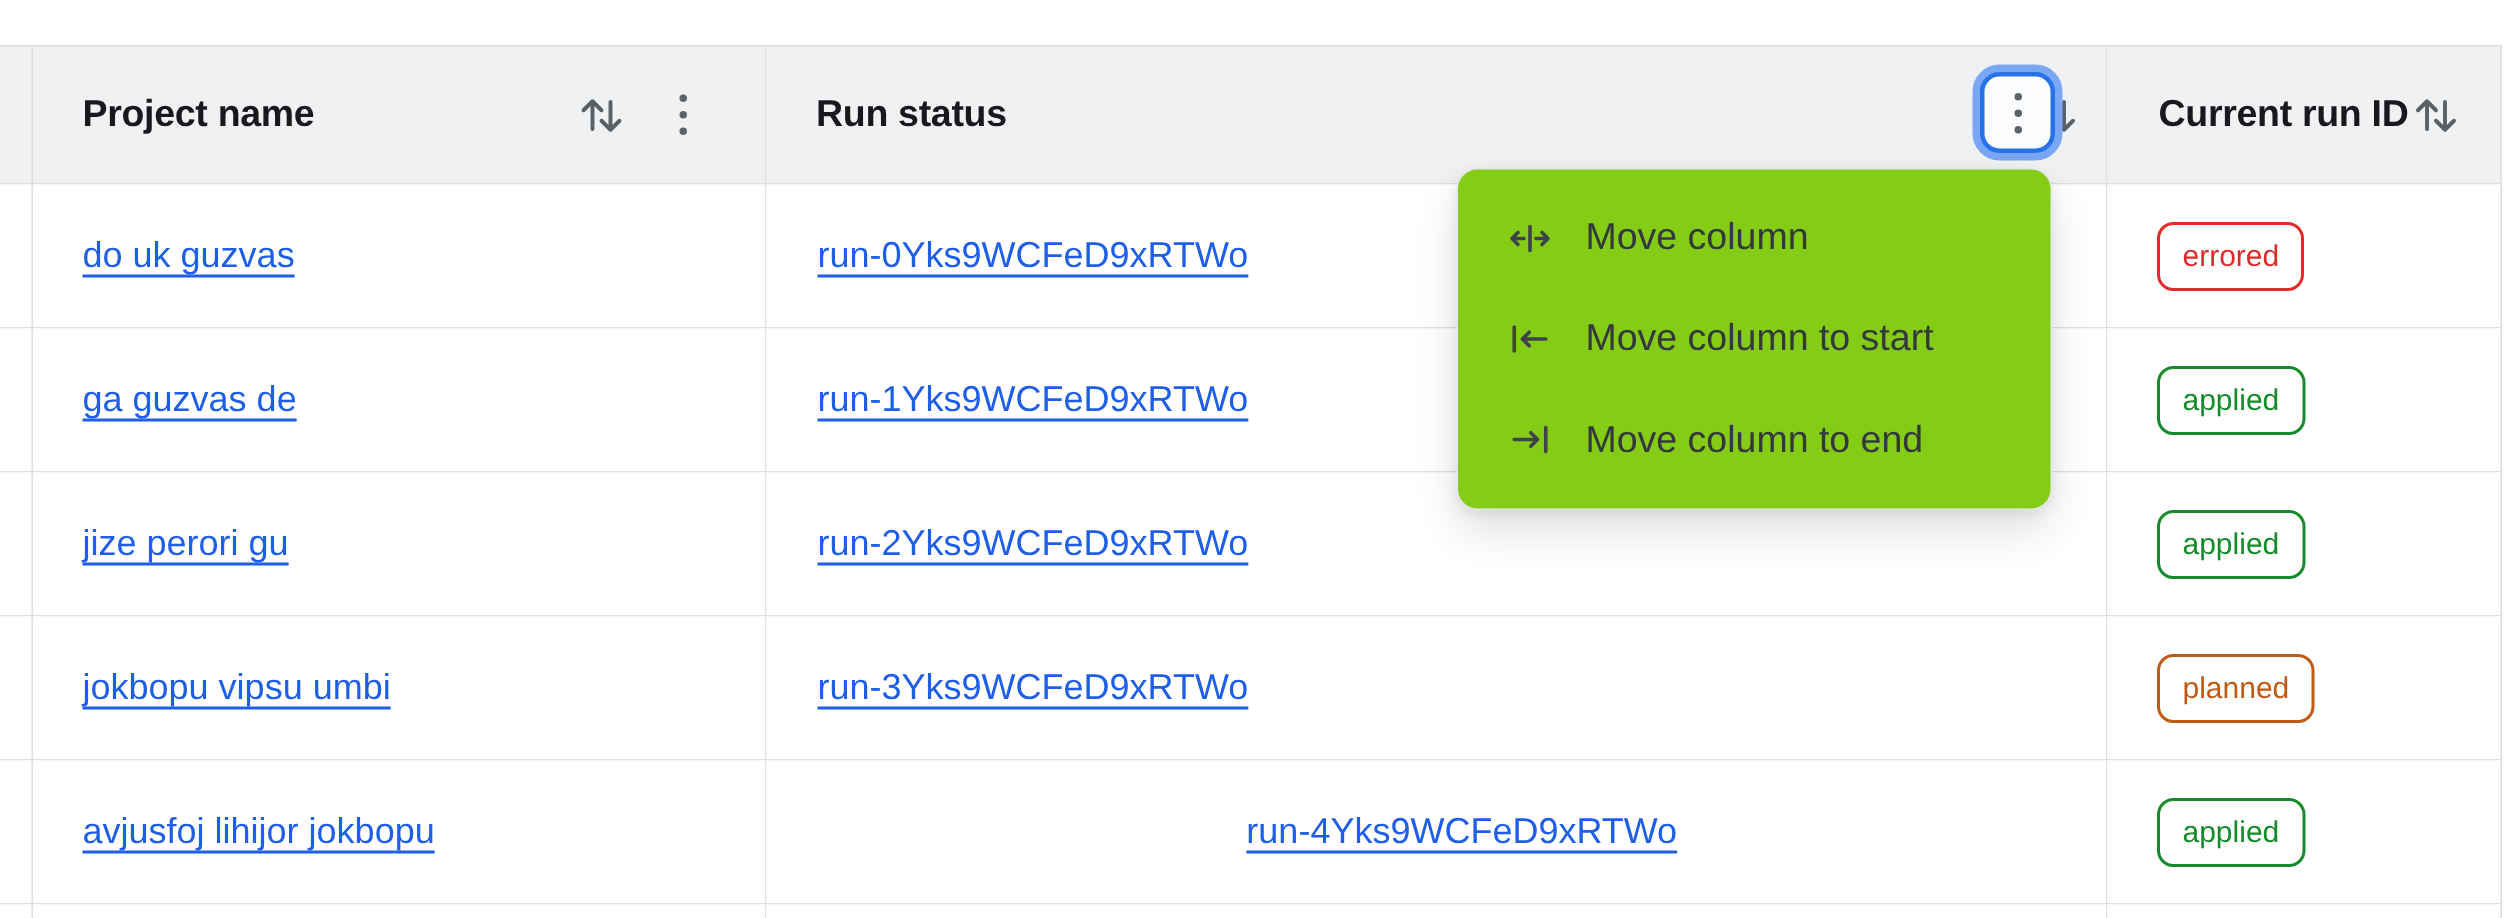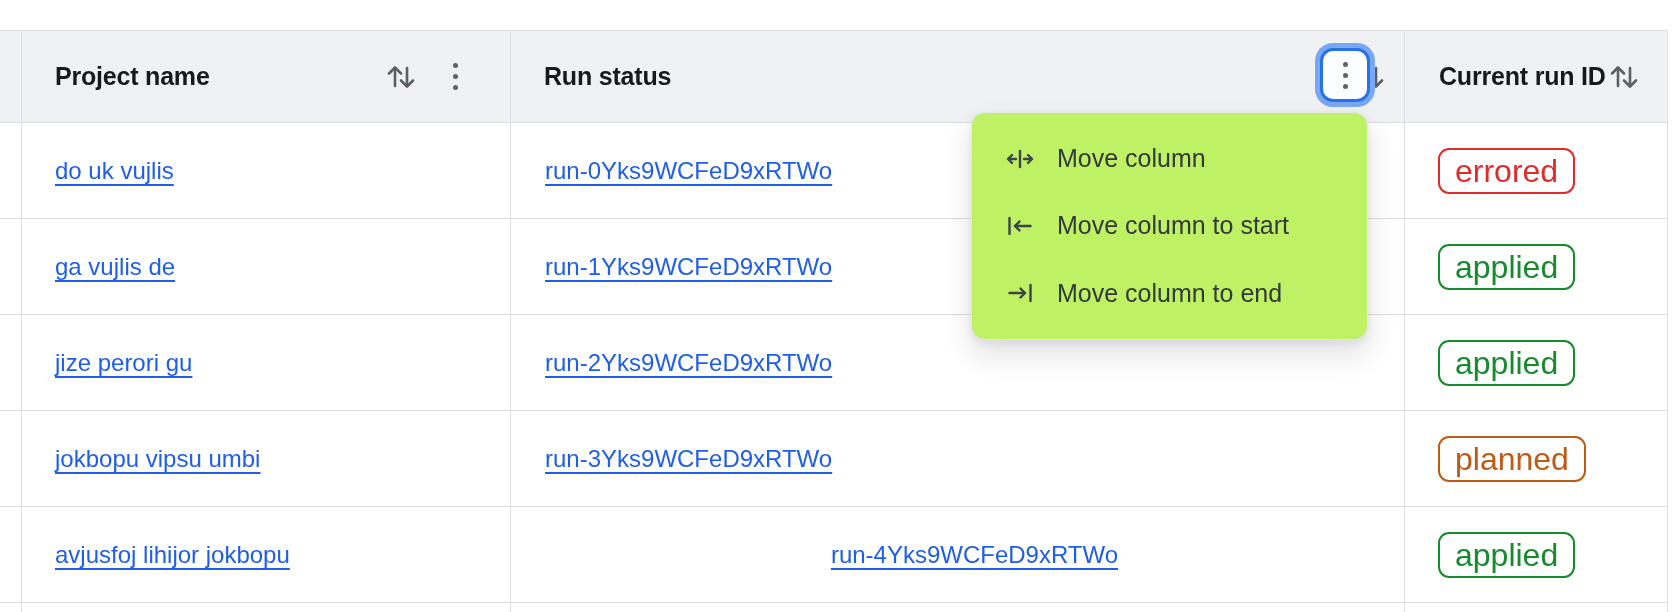--- a/index.html
+++ b/index.html
@@ -22,37 +22,37 @@
   .spacer{flex:1;}
   .sort-icon{width:36px;height:36px;flex:0 0 auto;cursor:pointer;}
   .kebab-dots{display:flex;flex-direction:column;gap:6px;align-items:center;cursor:pointer;padding:4px;}
   .kebab-dots i{width:5px;height:5px;border-radius:50%;background:#5c6267;display:block;}
 
   .link{color:#1f5ee8;font-size:24px;text-decoration:underline;text-underline-offset:5px;white-space:nowrap;cursor:pointer;}
 
   .badge{
     display:inline-block;box-sizing:border-box;
     border:2px solid currentColor;border-radius:11px;
-    padding:7px 15px;font-size:32px;line-height:28px;white-space:nowrap;background:#fff;
+    padding:7px 15px;font-size:20px;line-height:28px;white-space:nowrap;background:#fff;
   }
 
   
   .kebab-btn{
     position:absolute;left:1320px;top:48px;width:50px;height:54px;
     box-sizing:border-box;border:3px solid #2673e8;border-radius:13px;
     background:#fcfdfe;box-shadow:0 0 0 5px #7aa7f3;
     display:flex;align-items:center;justify-content:center;cursor:pointer;padding:0;
   }
   .kebab-btn .kebab-dots{gap:6px;padding:0;}
   .kebab-btn .kebab-dots i{width:5px;height:5px;background:#5c6267;}
 
   
   .menu{
     position:absolute;left:971px;top:112px;width:397px;height:228px;
-    box-sizing:border-box;background:#bef264;border:1px solid #e5e7e9;border-radius:14px;
+    box-sizing:border-box;background:#84cc16;border:1px solid #e5e7e9;border-radius:14px;
     box-shadow:0 14px 30px rgba(0,0,0,0.12), 0 3px 8px rgba(0,0,0,0.07);
     display:flex;flex-direction:column;padding:12px 0;z-index:5;
   }
   .menu-item{flex:1;display:flex;align-items:center;gap:22px;padding:0 20px 0 33px;cursor:pointer;background:transparent;border:none;}
   .menu-item .mi-icon{width:30px;height:30px;flex:0 0 auto;}
   .menu-item .mi-label{font-size:25px;color:#33383d;white-space:nowrap;}
 
   svg{display:block;}
 </style>
 </head>
@@ -99,32 +99,32 @@
         <path d="M12 27 L12 9"></path>
           <path d="M6 14.5 L12 8.5 L18 14.5"></path>
         <path d="M24 9 L24 27"></path>
           <path d="M18 21.5 L24 27.5 L30 21.5"></path>
       </svg>
       <span style="width:68px;"></span>
     </div>
 
     <div class="cell bcell"></div>
     <div class="cell bcell pad-l">
-      <a class="link">do uk vujlis</a>
+      <a class="link">do uk guzvas</a>
     </div>
     <div class="cell bcell" style="padding-left:34px;">
       <a class="link">run-0Yks9WCFeD9xRTWo</a>
     </div>
     <div class="cell bcell pad-l">
       <span class="badge" style="color: rgb(224, 43, 43);">errored</span>
     </div>
 
     <div class="cell bcell"></div>
     <div class="cell bcell pad-l">
-      <a class="link">ga vujlis de</a>
+      <a class="link">ga guzvas de</a>
     </div>
     <div class="cell bcell" style="padding-left:34px;">
       <a class="link">run-1Yks9WCFeD9xRTWo</a>
     </div>
     <div class="cell bcell pad-l">
       <span class="badge" style="color: rgb(22, 139, 44);">applied</span>
     </div>
 
     <div class="cell bcell"></div>
     <div class="cell bcell pad-l">

